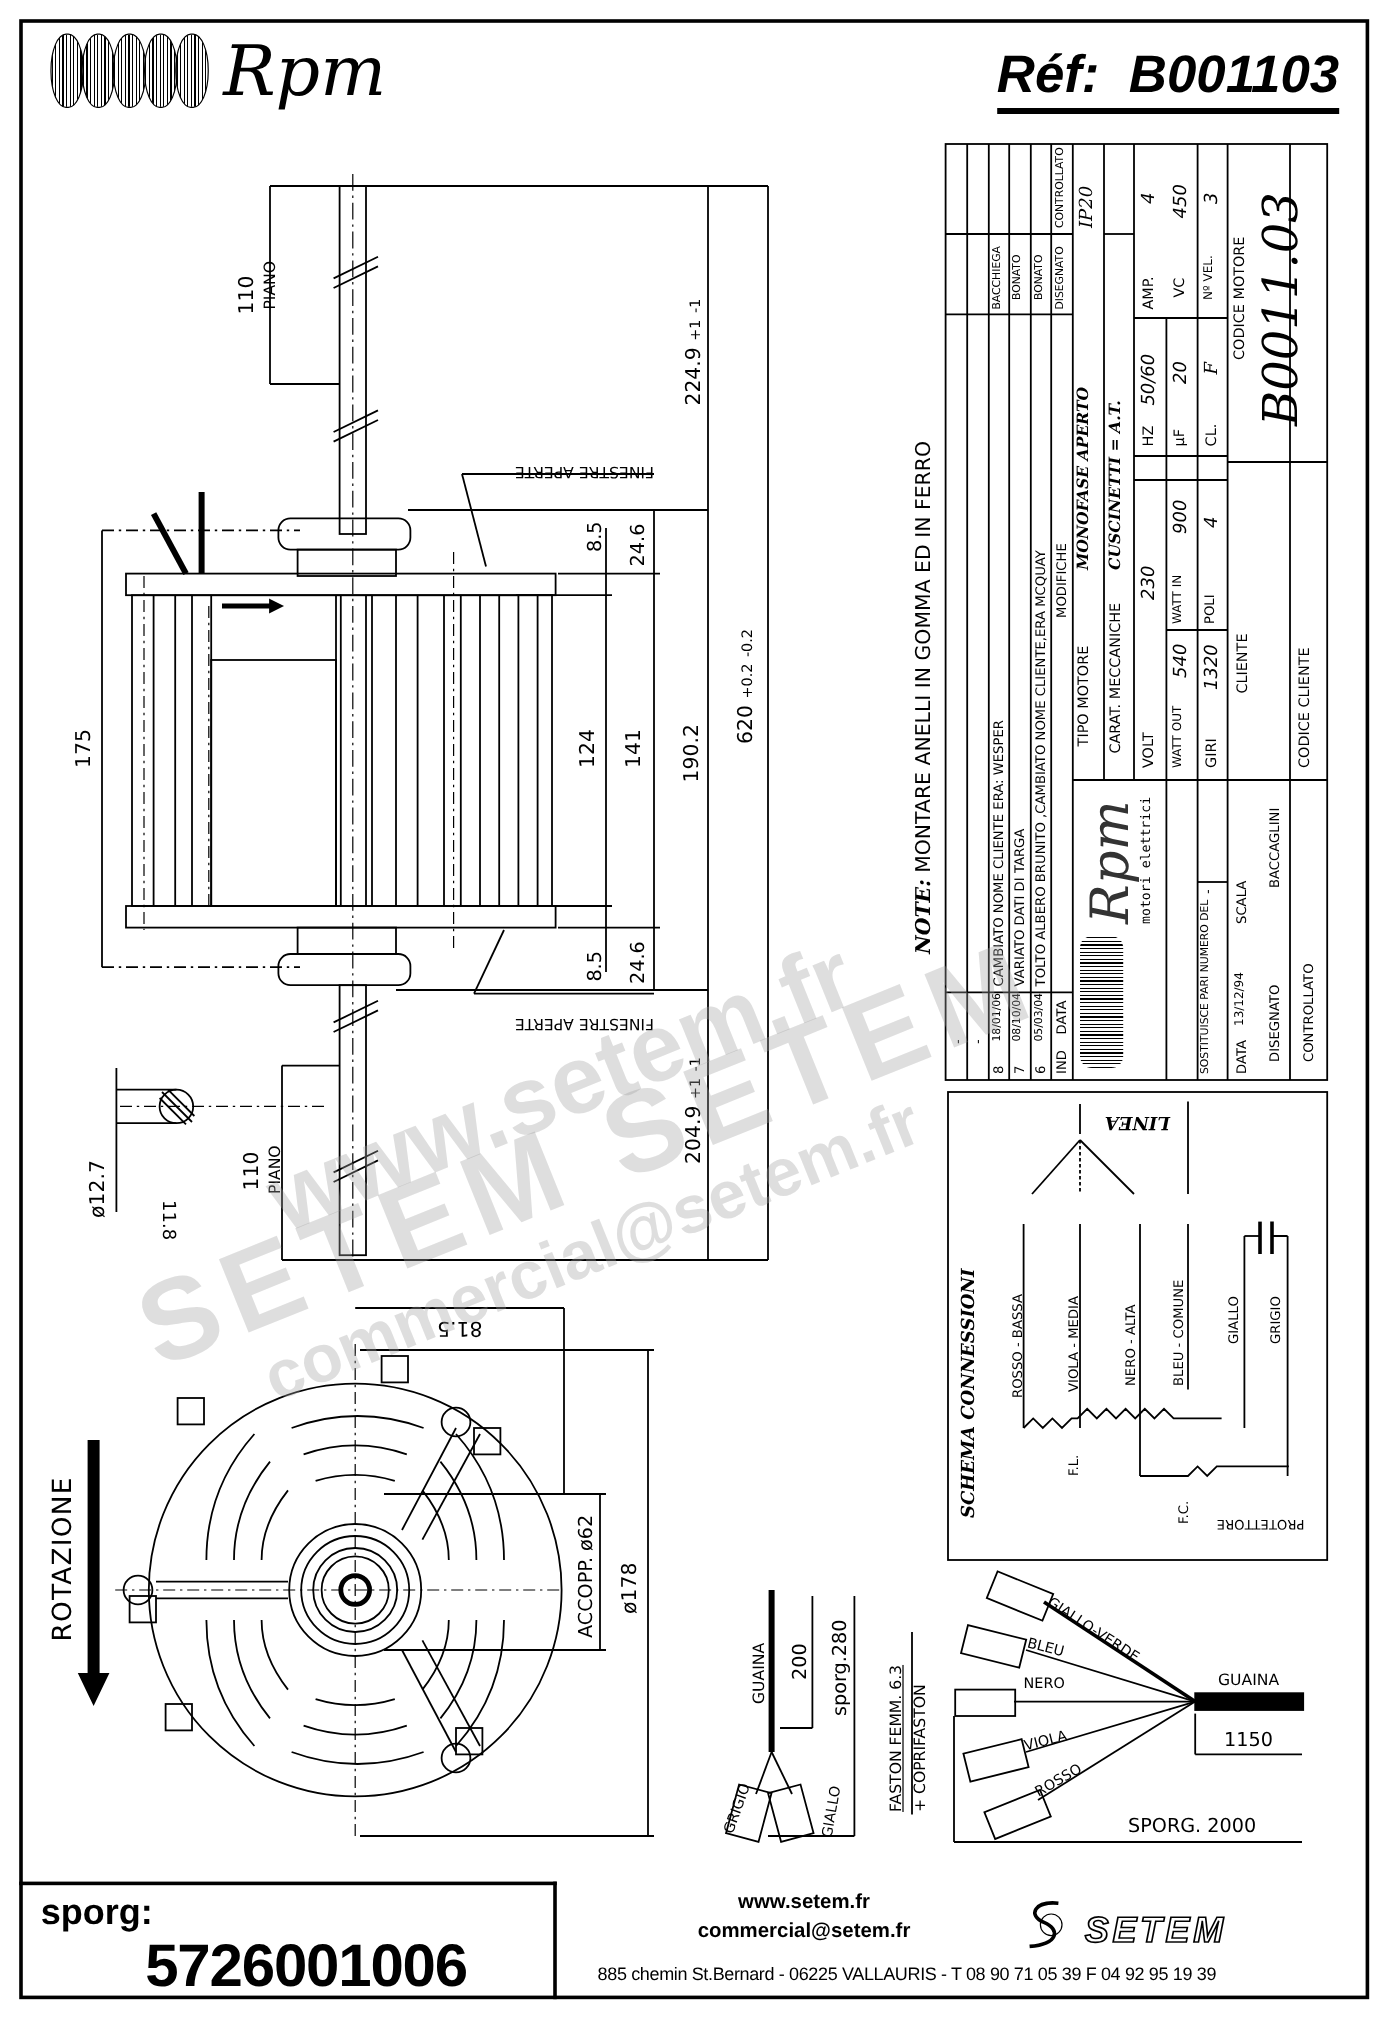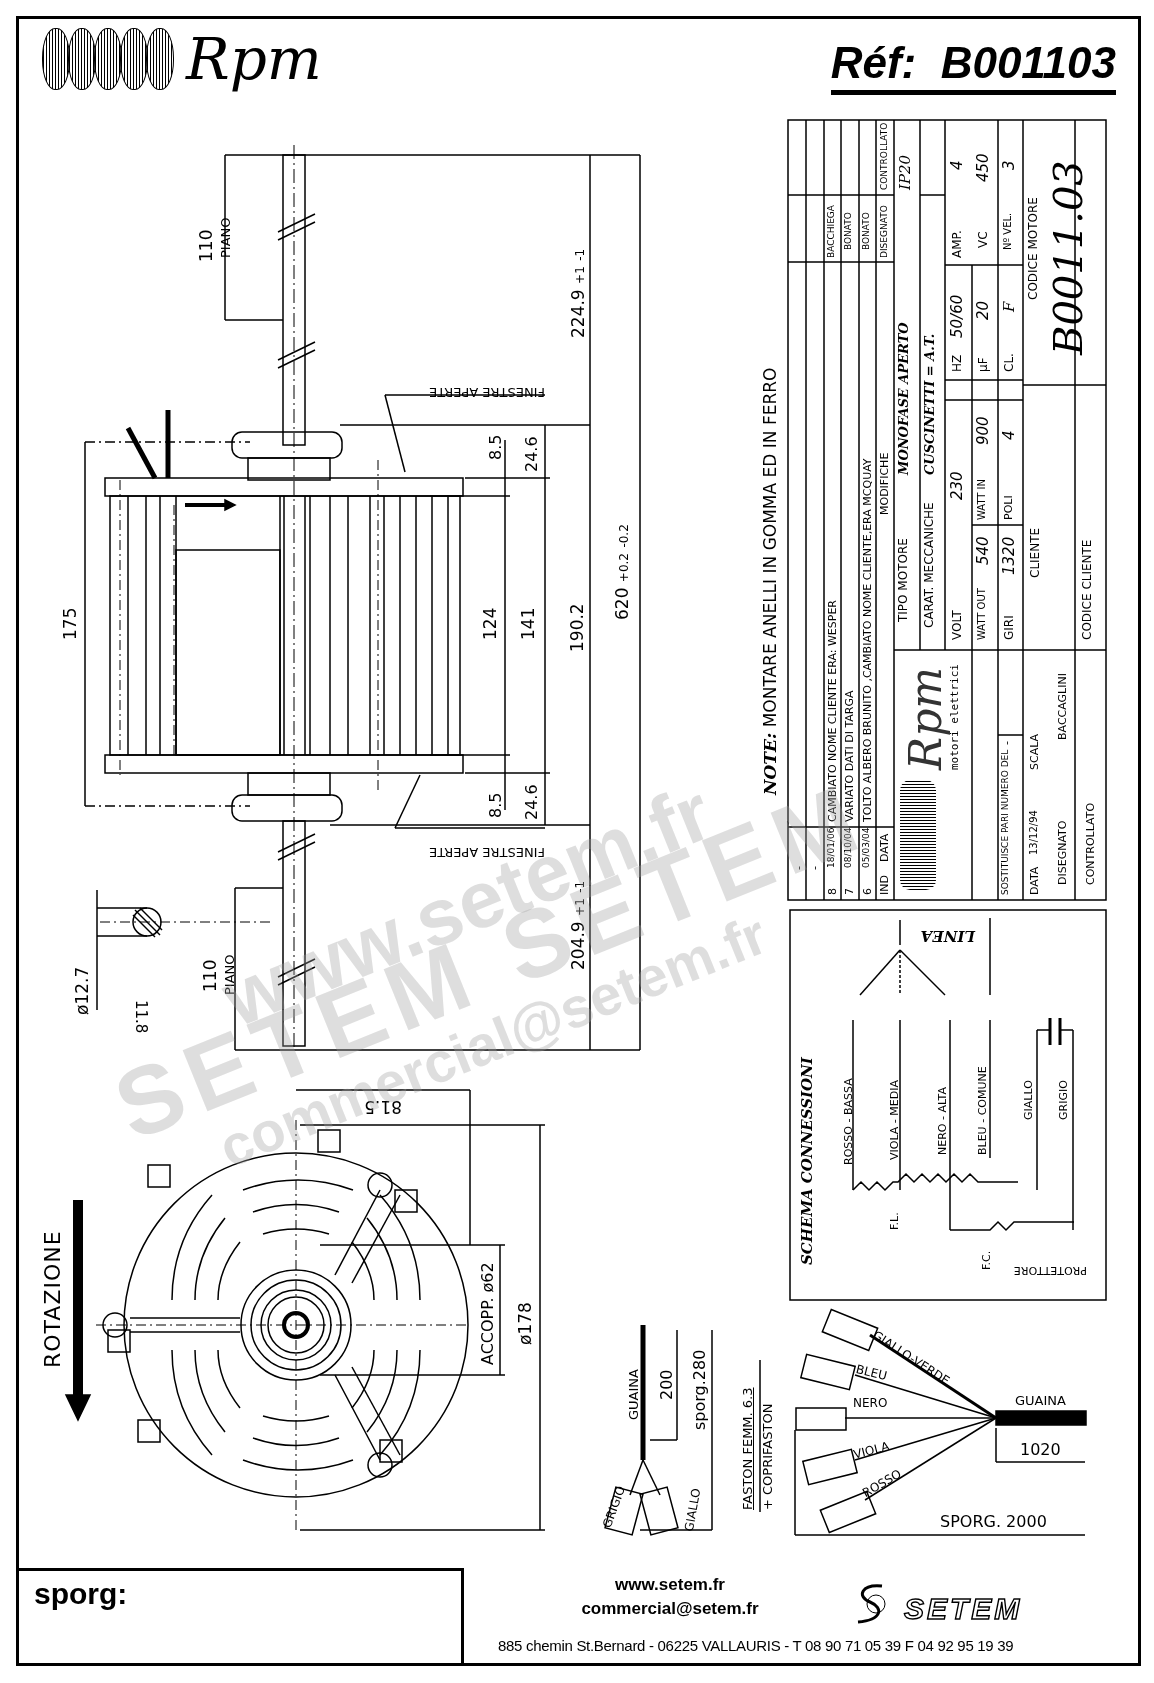--- a/index.html
+++ b/index.html
@@ -397,30 +397,31 @@
   <div style="position:absolute;left:760px;top:1510px;transform:rotate(-90deg);transform-origin:left top;font-size:13px;white-space:nowrap;">+ COPRIFASTON</div>
 </div>
 
 <div style="font-size:12px;">
   <div style="position:absolute;left:878px;top:1328px;transform:rotate(33deg);transform-origin:left top;white-space:nowrap;">GIALLO-VERDE</div>
   <div style="position:absolute;left:858px;top:1362px;transform:rotate(14deg);transform-origin:left top;">BLEU</div>
   <div style="position:absolute;left:853px;top:1396px;">NERO</div>
   <div style="position:absolute;left:852px;top:1448px;transform:rotate(-14deg);transform-origin:left top;">VIOLA</div>
   <div style="position:absolute;left:860px;top:1488px;transform:rotate(-30deg);transform-origin:left top;">ROSSO</div>
   <div style="position:absolute;left:1015px;top:1393px;font-size:13px;">GUAINA</div>
-  <div style="position:absolute;left:1020px;top:1440px;font-size:16px;">1020</div>
+  <div style="position:absolute;left:1020px;top:1440px;font-size:16px;">1150</div>
   <div style="position:absolute;left:940px;top:1512px;font-size:16px;white-space:nowrap;">SPORG. 2000</div>
 </div>
 
 <div class="wm" style="left:210px;top:960px;font-size:80px;transform:rotate(-22deg);">www.setem.fr</div>
 <div class="wm" style="left:100px;top:1060px;font-size:96px;transform:rotate(-22deg);letter-spacing:10px;">SETEM SETEM</div>
 <div class="wm" style="left:210px;top:1120px;font-size:56px;transform:rotate(-22deg);">commercial@setem.fr</div>
 
 <div class="bottom-code">
   <div class="code-lbl">sporg:</div>
+  <div class="code-val">5726001006</div>
 </div>
 <div class="contact">
   <div>www.setem.fr</div>
   <div>commercial@setem.fr</div>
 </div>
 <div class="address">885 chemin St.Bernard  -  06225 VALLAURIS  -  T 08 90 71 05 39   F 04 92 95 19 39</div>
 <div class="setem">
   <svg width="46" height="42">
     <path d="M30,4 C10,2 4,14 18,20 C32,26 30,38 6,40" stroke="#000" stroke-width="3" fill="none"></path>
     <circle cx="24" cy="22" r="9" fill="none" stroke="#000" stroke-width="1"></circle>

